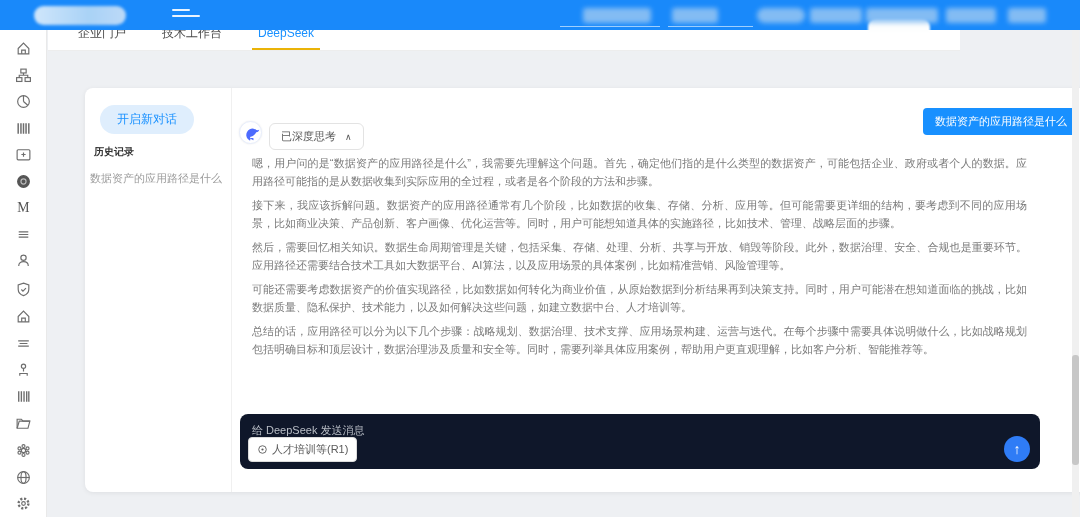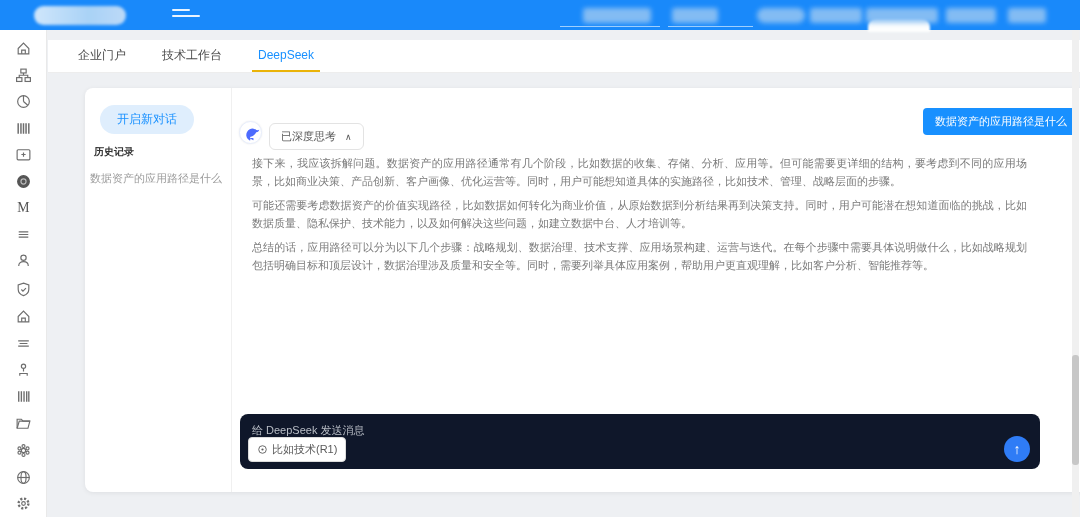--- a/index.html
+++ b/index.html
@@ -20,21 +20,21 @@
   .nav-active-blob { position:absolute; top:19px; width:62px; height:13px; background:#fdfefe;
                      border-radius:8px 8px 0 0; filter:blur(1px); }
 
   
   .sidebar { position:absolute; top:30px; left:0; width:47px; height:487px; background:#fff;
              border-right:1px solid #e9e9e9; z-index:4; }
   .si { position:absolute; left:15px; width:17px; height:17px; cursor:pointer; }
   .si svg { width:17px; height:17px; stroke:#6e6e6e; fill:none; stroke-width:1.1; }
 
   
-  .tabbar { position:absolute; top:40px; left:48px; width:1032px; height:33px; background:#fff;
+  .tabbar { position:absolute; top:18px; left:48px; width:912px; height:33px; background:#fff;
             border-bottom:1px solid #ededed; display:flex; align-items:stretch; }
   .tab { margin-left:24px; padding:0 6px; font-size:12px; color:#4a4a4a; line-height:31px; cursor:pointer; }
   .tab.active { color:#1890ff; border-bottom:2px solid #eab308; }
 
   
   .card { position:absolute; left:85px; top:88px; width:1043px; height:404px; background:#fff;
           border-radius:8px; box-shadow:0 1px 5px rgba(0,0,0,.07); }
 
   
   .convo-panel { position:absolute; left:0; top:0; width:147px; height:100%; border-right:1px solid #f0f0f0; }
@@ -218,36 +218,38 @@
       <path fill="#4d6bfe" d="M21.5 7.4c-.2-.1-.3 0-.5.1-.6.5-1.2.9-2 .9-1 0-1.8-.5-2.6-1.3-.2-.2-.4-.2-.6-.1-1.9-.9-4.1-.8-5.8.2-2.8 1.6-4.3 4.3-3.9 7.4.3 2.4 1.7 4.2 3.9 5.3.3.2.6-.1.5-.4-.4-1.2-.4-2.3.2-3.4.1-.2.1-.3.3-.3 2.9-.6 5-2.3 6.2-5 .1-.2.2-.3.4-.3.9-.1 1.7-.5 2.4-1.2.5-.5.9-1.1 1-1.8 0-.1-.1-.1-.1-.1z"></path>
       <path fill="#4d6bfe" d="M9.1 17.9c.9.5 1.9.7 2.9.6.2 0 .3.1.4.2.3.5.8.9 1.4 1 .4.1.6-.1.5-.5-.1-.5-.1-.9.1-1.4.1-.2 0-.3-.2-.4-1.8-.6-3.4-.5-5.1.5z"></path>
     </svg>
   </div>
   <button class="thought-toggle">
     <span>已深度思考</span>
     <span style="margin-left:6px;font-size:9px;">∧</span>
   </button>
 
   <div class="reply">
+    <p>嗯，用户问的是“数据资产的应用路径是什么”，我需要先理解这个问题。首先，确定他们指的是什么类型的数据资产，可能包括企业、政府或者个人的数据。应用路径可能指的是从数据收集到实际应用的全过程，或者是各个阶段的方法和步骤。</p>
     <p>接下来，我应该拆解问题。数据资产的应用路径通常有几个阶段，比如数据的收集、存储、分析、应用等。但可能需要更详细的结构，要考虑到不同的应用场景，比如商业决策、产品创新、客户画像、优化运营等。同时，用户可能想知道具体的实施路径，比如技术、管理、战略层面的步骤。</p>
+    <p>然后，需要回忆相关知识。数据生命周期管理是关键，包括采集、存储、处理、分析、共享与开放、销毁等阶段。此外，数据治理、安全、合规也是重要环节。应用路径还需要结合技术工具如大数据平台、AI算法，以及应用场景的具体案例，比如精准营销、风险管理等。</p>
     <p>可能还需要考虑数据资产的价值实现路径，比如数据如何转化为商业价值，从原始数据到分析结果再到决策支持。同时，用户可能潜在想知道面临的挑战，比如数据质量、隐私保护、技术能力，以及如何解决这些问题，如建立数据中台、人才培训等。</p>
     <p>总结的话，应用路径可以分为以下几个步骤：战略规划、数据治理、技术支撑、应用场景构建、运营与迭代。在每个步骤中需要具体说明做什么，比如战略规划包括明确目标和顶层设计，数据治理涉及质量和安全等。同时，需要列举具体应用案例，帮助用户更直观理解，比如客户分析、智能推荐等。</p>
 
   </div>
 
   <div class="chat-scroll-track"></div>
   <div class="chat-scroll-thumb"></div>
 
   <div class="input-box">
     <div class="input-placeholder">给 DeepSeek 发送消息</div>
     <button class="deep-chip">
       <svg viewBox="0 0 16 16">
           <circle cx="8" cy="8" r="5.5"></circle>
           <circle cx="8" cy="8" r="1.6" fill="#5a5a5a" stroke="none"></circle>
         </svg>
-      <span>比如技术(R1)</span>
+      <span>人才培训等(R1)</span>
     </button>
     <button class="send-btn">↑</button>
   </div>
 </div>
 
 <div class="page-scroll-track"></div>
 <div class="page-scroll-thumb"></div>
 
 </body></html>

